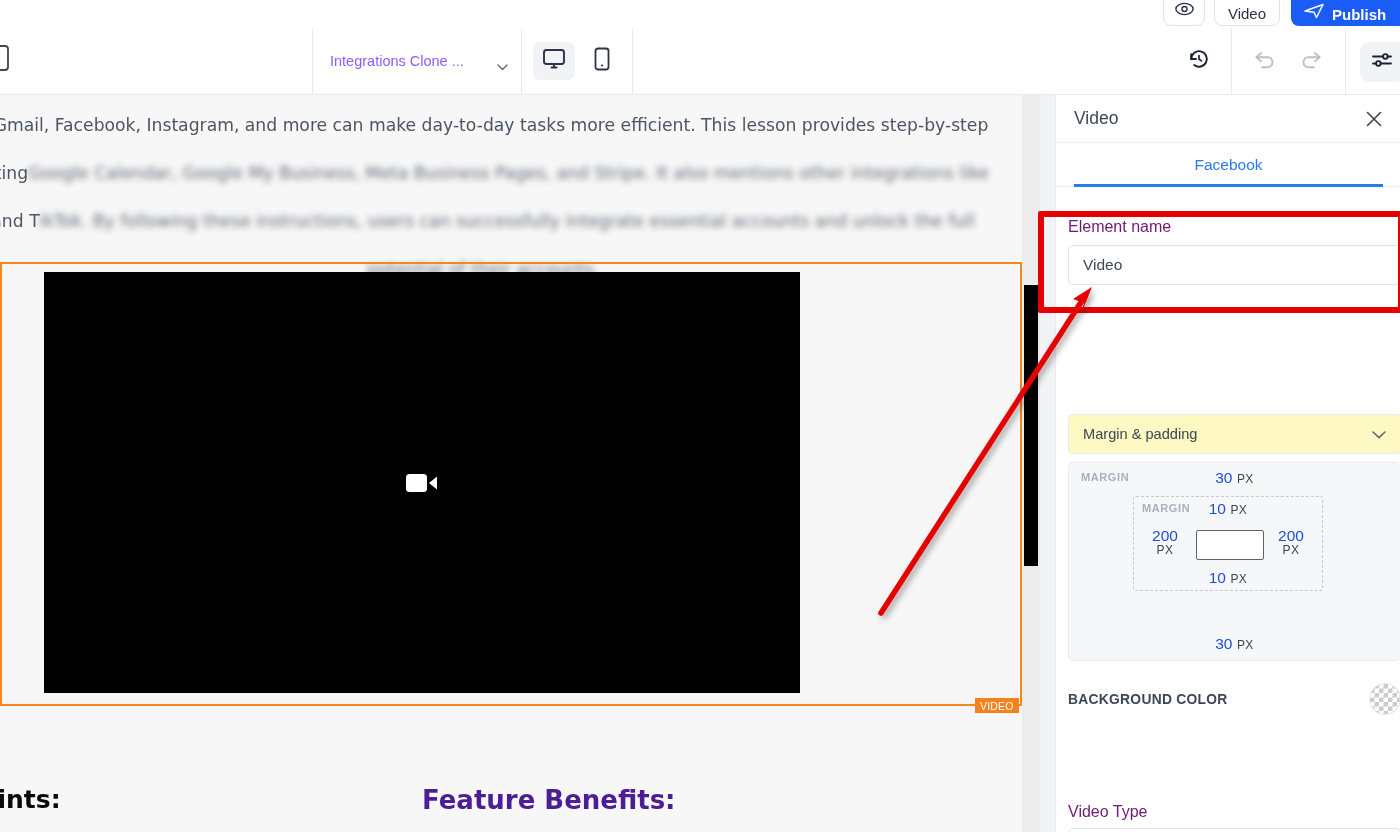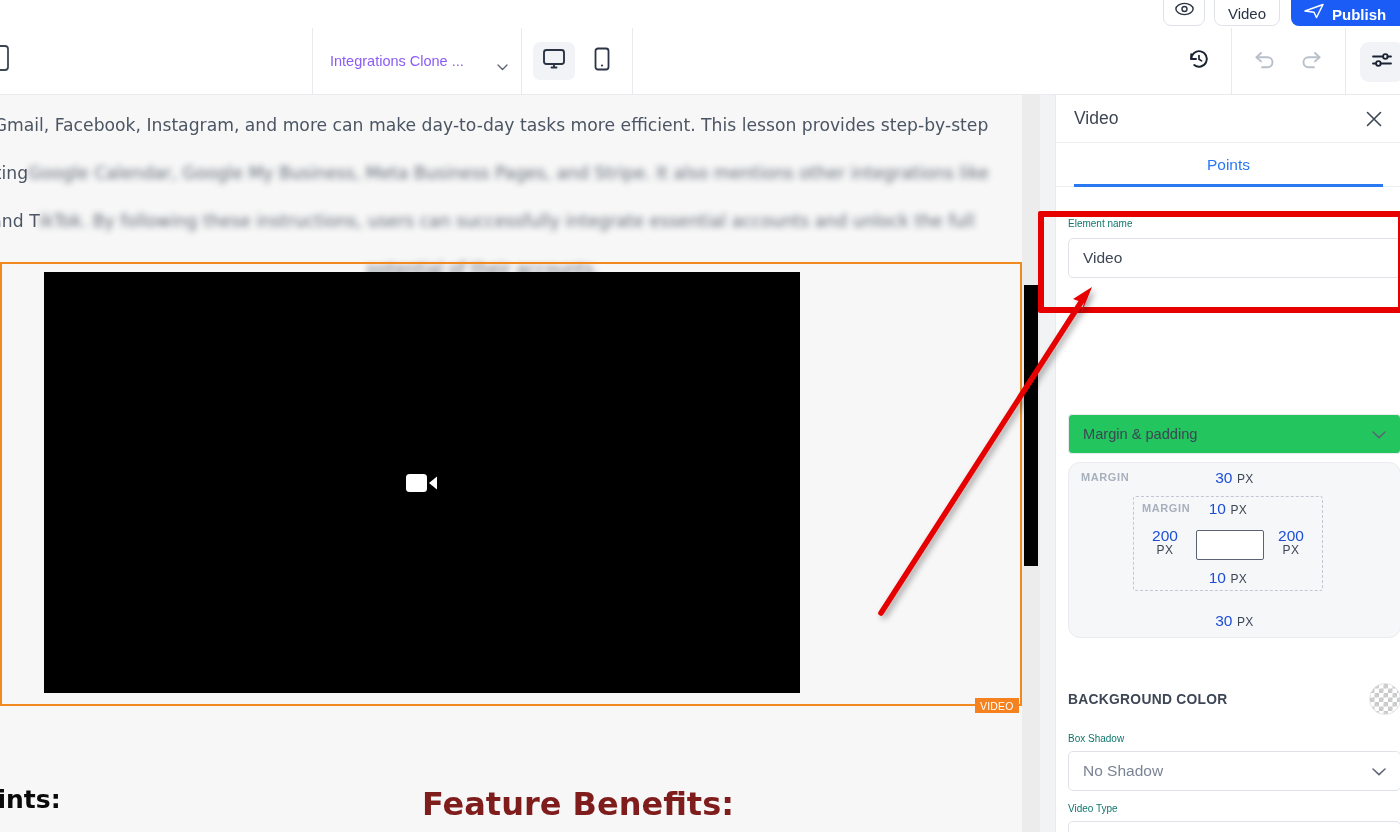--- a/index.html
+++ b/index.html
@@ -110,21 +110,21 @@
 
   .heading-row { position: absolute; left: 0; top: 690px; width: 1022px; }
   .h-points {
     position: absolute; left: -38px; top: 0;
     font-family: "DejaVu Sans", sans-serif; font-weight: bold;
     font-size: 25px; color: #0a0a0a; white-space: nowrap;
   }
   .h-feature {
     position: absolute; left: 422px; top: 0;
     font-family: "DejaVu Sans", sans-serif; font-weight: bold;
-    font-size: 32px; color: #7f1d1d; white-space: nowrap;
+    font-size: 26px; color: #4c1d95; white-space: nowrap;
   }
 
   
   .canvas-scrolltrack {
     position: absolute; left: 1022px; top: 95px; width: 18px; height: 737px;
     background: #ececec;
   }
   .canvas-scrollthumb {
     position: absolute; left: 1024px; top: 285px; width: 14px; height: 281px;
     background: #000000;
@@ -153,40 +153,40 @@
   .tab { flex: 1; display: flex; align-items: center; justify-content: center;
     font-size: 15.5px; color: #5b6472; position: relative; }
   .tab.active { color: #2979f2; }
   .tab.active::after {
     content: ""; position: absolute; left: 18px; right: 18px; bottom: -1px;
     height: 3px; background: #2979f2;
   }
 
   .panel-body { position: absolute; left: 0; top: 92px; width: 345px; height: 645px; overflow: hidden; }
 
-  .field-label { font-size: 10px; color: #0f766e; }
+  .field-label { font-size: 16px; color: #701a75; }
   .elem-name-block { position: absolute; left: 12px; top: 31px; width: 333px; }
   .text-input {
     margin-top: 9px; width: 333px; height: 40px;
     border: 1px solid #dfe3e8; border-radius: 5px; background: #fff;
     display: flex; align-items: center; padding-left: 14px;
     font-size: 15.5px; color: #3d4654;
   }
 
   .accordion-head {
     position: absolute; left: 12px; top: 227px; width: 333px; height: 40px;
-    background: #22c55e; border: 1px solid #e9ebef; border-radius: 4px;
+    background: #fef9c3; border: 1px solid #e9ebef; border-radius: 4px;
     display: flex; align-items: center; justify-content: space-between;
     padding: 0 14px 0 14px;
     font-size: 14.6px; color: #3d4654;
   }
 
   .mp-outer {
-    position: absolute; left: 12px; top: 275px; width: 333px; height: 176px;
-    background: #f6f7f9; border: 1px solid #e9ebef; border-radius: 12px; text-decoration: underline;
+    position: absolute; left: 12px; top: 275px; width: 333px; height: 199px;
+    background: #f6f7f9; border: 1px solid #e9ebef; border-radius: 5px; text-decoration: underline;
   }
   .mp-label-margin {
     position: absolute; left: 12px; top: 8px;
     font-size: 11px; letter-spacing: .6px; color: #a8b0bd; font-weight: bold;
   }
   .mp-margin-top { position: absolute; left: 0; right: 0; top: 6px; text-align: center; }
   .mp-margin-bottom { position: absolute; left: 0; right: 0; bottom: 7px; text-align: center; }
   .num { font-size: 15.5px; color: #1d4ed8; }
   .unit { font-size: 12px; color: #3d4654; letter-spacing: .4px; }
 
@@ -402,21 +402,21 @@
       <span class="panel-title">Video</span>
       <span class="close-x">
         <svg width="18" height="18" viewBox="0 0 18 18" fill="none">
           <path d="M2.5 2.5 L15.5 15.5 M15.5 2.5 L2.5 15.5" stroke="#3d4654" stroke-width="1.6" stroke-linecap="round"></path>
         </svg>
       </span>
     </div>
 
     <div class="tabs">
       <div class="tab active">
-        <span>Points</span>
+        <span>Facebook</span>
       </div>
     </div>
 
     <div class="panel-body">
 
       <div class="elem-name-block">
         <div class="field-label">Element name</div>
         <div class="text-input">
           <span>Video</span>
         </div>
@@ -469,31 +469,20 @@
             <span class="unit">PX</span>
           </div>
         </div>
       </div>
 
       <div class="bgcolor-row">
         <span class="bgcolor-label">BACKGROUND COLOR</span>
         <span class="checker"></span>
       </div>
 
-      <div class="sel-block" style="top:546px;">
-        <div class="field-label">Box Shadow</div>
-        <div class="sel-box">
-          <span>No Shadow</span>
-          <span>
-            <svg width="14" height="8" viewBox="0 0 14 8" fill="none">
-              <path d="M1 1 L7 6.6 L13 1" stroke="#5b6472" stroke-width="1.5" stroke-linecap="round"></path>
-            </svg>
-          </span>
-        </div>
-      </div>
 
       <div class="sel-block" style="top:616px;">
         <div class="field-label">Video Type</div>
         <div class="sel-box">
           
           
         </div>
       </div>
 
     </div>

